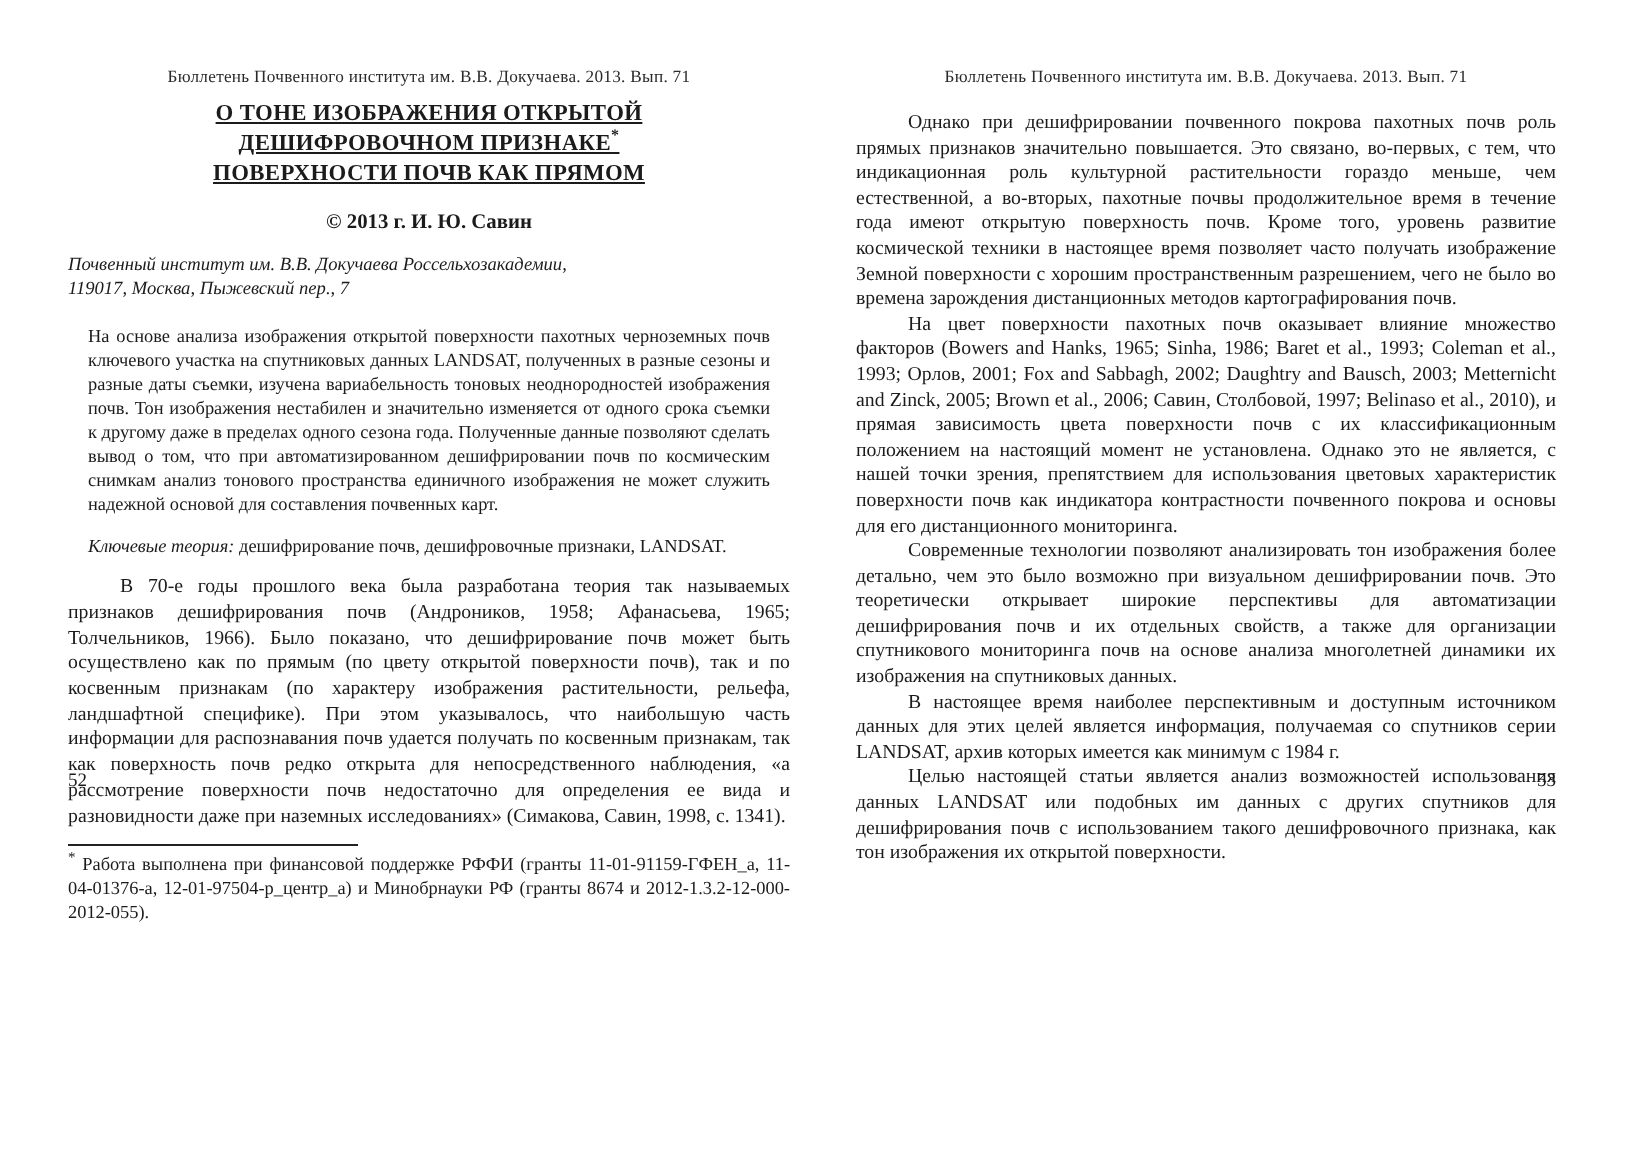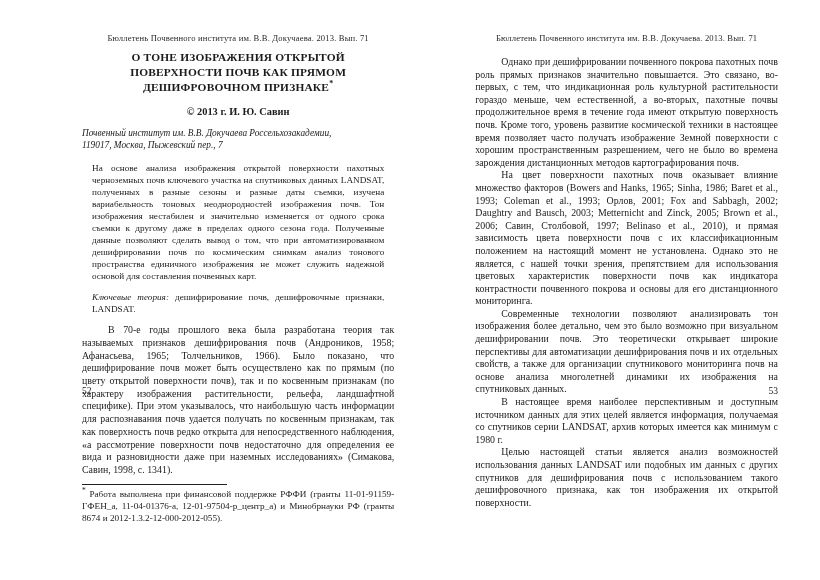--- a/index.html
+++ b/index.html
@@ -19,21 +19,20 @@
     display: flex;
     width: 820px;
     height: 580px;
     background: #ffffff;
   }
   .page {
     position: relative;
     width: 410px;
     height: 442px;
     box-sizing: border-box;
-    margin-left: 48px;
   }
   .page-left  { padding: 33px 15px 0 34px; }
   .page-right { padding: 33px 42px 0 18px; }
 
   .running-head {
     text-align: center;
     font-size: 8.6px;
     letter-spacing: 0.15px;
     color: #2a2a2a;
     white-space: nowrap;
@@ -44,21 +43,21 @@
     font-size: 9.5px;
   }
   .title {
     margin-top: 7px;
     text-align: center;
     font-weight: bold;
     font-size: 11.4px;
     line-height: 15px;
     letter-spacing: 0.2px;
   }
-  .title-line { display: block; }
+  .title-line { display: block; text-decoration: underline; }
   .title sup { font-size: 8px; line-height: 0; }
 
   .author {
     margin-top: 11px;
     text-align: center;
     font-weight: bold;
     font-size: 10.4px;
   }
   .affiliation {
     margin-top: 11px;
@@ -127,22 +126,22 @@
 <body>
 
 <div class="spread">
 
   <div class="page page-left">
     <div class="running-head">Бюллетень Почвенного института им. В.В. Докучаева. 2013. Вып. 71</div>
 
 
     <div class="title">
       <span class="title-line">О ТОНЕ ИЗОБРАЖЕНИЯ ОТКРЫТОЙ</span>
+      <span class="title-line"><span>ДЕШИФРОВОЧНОМ ПРИЗНАКЕ</span><sup>*</sup></span>
       <span class="title-line">ПОВЕРХНОСТИ ПОЧВ КАК ПРЯМОМ</span>
-      <span class="title-line"><span>ДЕШИФРОВОЧНОМ ПРИЗНАКЕ</span><sup>*</sup></span>
     </div>
 
     <div class="author">© 2013 г. И. Ю. Савин</div>
 
     <div class="affiliation">
       <span class="aff-line">Почвенный институт им. В.В. Докучаева Россельхозакадемии,</span>
       <span class="aff-line">119017, Москва, Пыжевский пер., 7</span>
     </div>
 
     <div class="abstract">На основе анализа изображения открытой поверхности пахотных черноземных почв ключевого участка на спутниковых данных LANDSAT, полученных в разные сезоны и разные даты съемки, изучена вариабельность тоновых неоднородностей изображения почв. Тон изображения нестабилен и значительно изменяется от одного срока съемки к другому даже в пределах одного сезона года. Полученные данные позволяют сделать вывод о том, что при автоматизированном дешифрировании почв по космическим снимкам анализ тонового пространства единичного изображения не может служить надежной основой для составления почвенных карт.</div>
@@ -166,20 +165,20 @@
 
   <div class="page page-right">
     <div class="running-head">Бюллетень Почвенного института им. В.В. Докучаева. 2013. Вып. 71</div>
 
     <p class="rp-para rp-first">Однако при дешифрировании почвенного покрова пахотных почв роль прямых признаков значительно повышается. Это связано, во-первых, с тем, что индикационная роль культурной растительности гораздо меньше, чем естественной, а во-вторых, пахотные почвы продолжительное время в течение года имеют открытую поверхность почв. Кроме того, уровень развитие космической техники в настоящее время позволяет часто получать изображение Земной поверхности с хорошим пространственным разрешением, чего не было во времена зарождения дистанционных методов картографирования почв.</p>
 
     <p class="rp-para">На цвет поверхности пахотных почв оказывает влияние множество факторов (Bowers and Hanks, 1965; Sinha, 1986; Baret et al., 1993; Coleman et al., 1993; Орлов, 2001; Fox and Sabbagh, 2002; Daughtry and Bausch, 2003; Metternicht and Zinck, 2005; Brown et al., 2006; Савин, Столбовой, 1997; Belinaso et al., 2010), и прямая зависимость цвета поверхности почв с их классификационным положением на настоящий момент не установлена. Однако это не является, с нашей точки зрения, препятствием для использования цветовых характеристик поверхности почв как индикатора контрастности почвенного покрова и основы для его дистанционного мониторинга.</p>
 
     <p class="rp-para">Современные технологии позволяют анализировать тон изображения более детально, чем это было возможно при визуальном дешифрировании почв. Это теоретически открывает широкие перспективы для автоматизации дешифрирования почв и их отдельных свойств, а также для организации спутникового мониторинга почв на основе анализа многолетней динамики их изображения на спутниковых данных.</p>
 
-    <p class="rp-para">В настоящее время наиболее перспективным и доступным источником данных для этих целей является информация, получаемая со спутников серии LANDSAT, архив которых имеется как минимум с 1980 г.</p>
+    <p class="rp-para">В настоящее время наиболее перспективным и доступным источником данных для этих целей является информация, получаемая со спутников серии LANDSAT, архив которых имеется как минимум с 1984 г.</p>
 
     <p class="rp-para">Целью настоящей статьи является анализ возможностей использования данных LANDSAT или подобных им данных с других спутников для дешифрирования почв с использованием такого дешифровочного признака, как тон изображения их открытой поверхности.</p>
 
     <div class="page-num page-num-right">53</div>
   </div>
 
 </div>
 
 </body></html>

